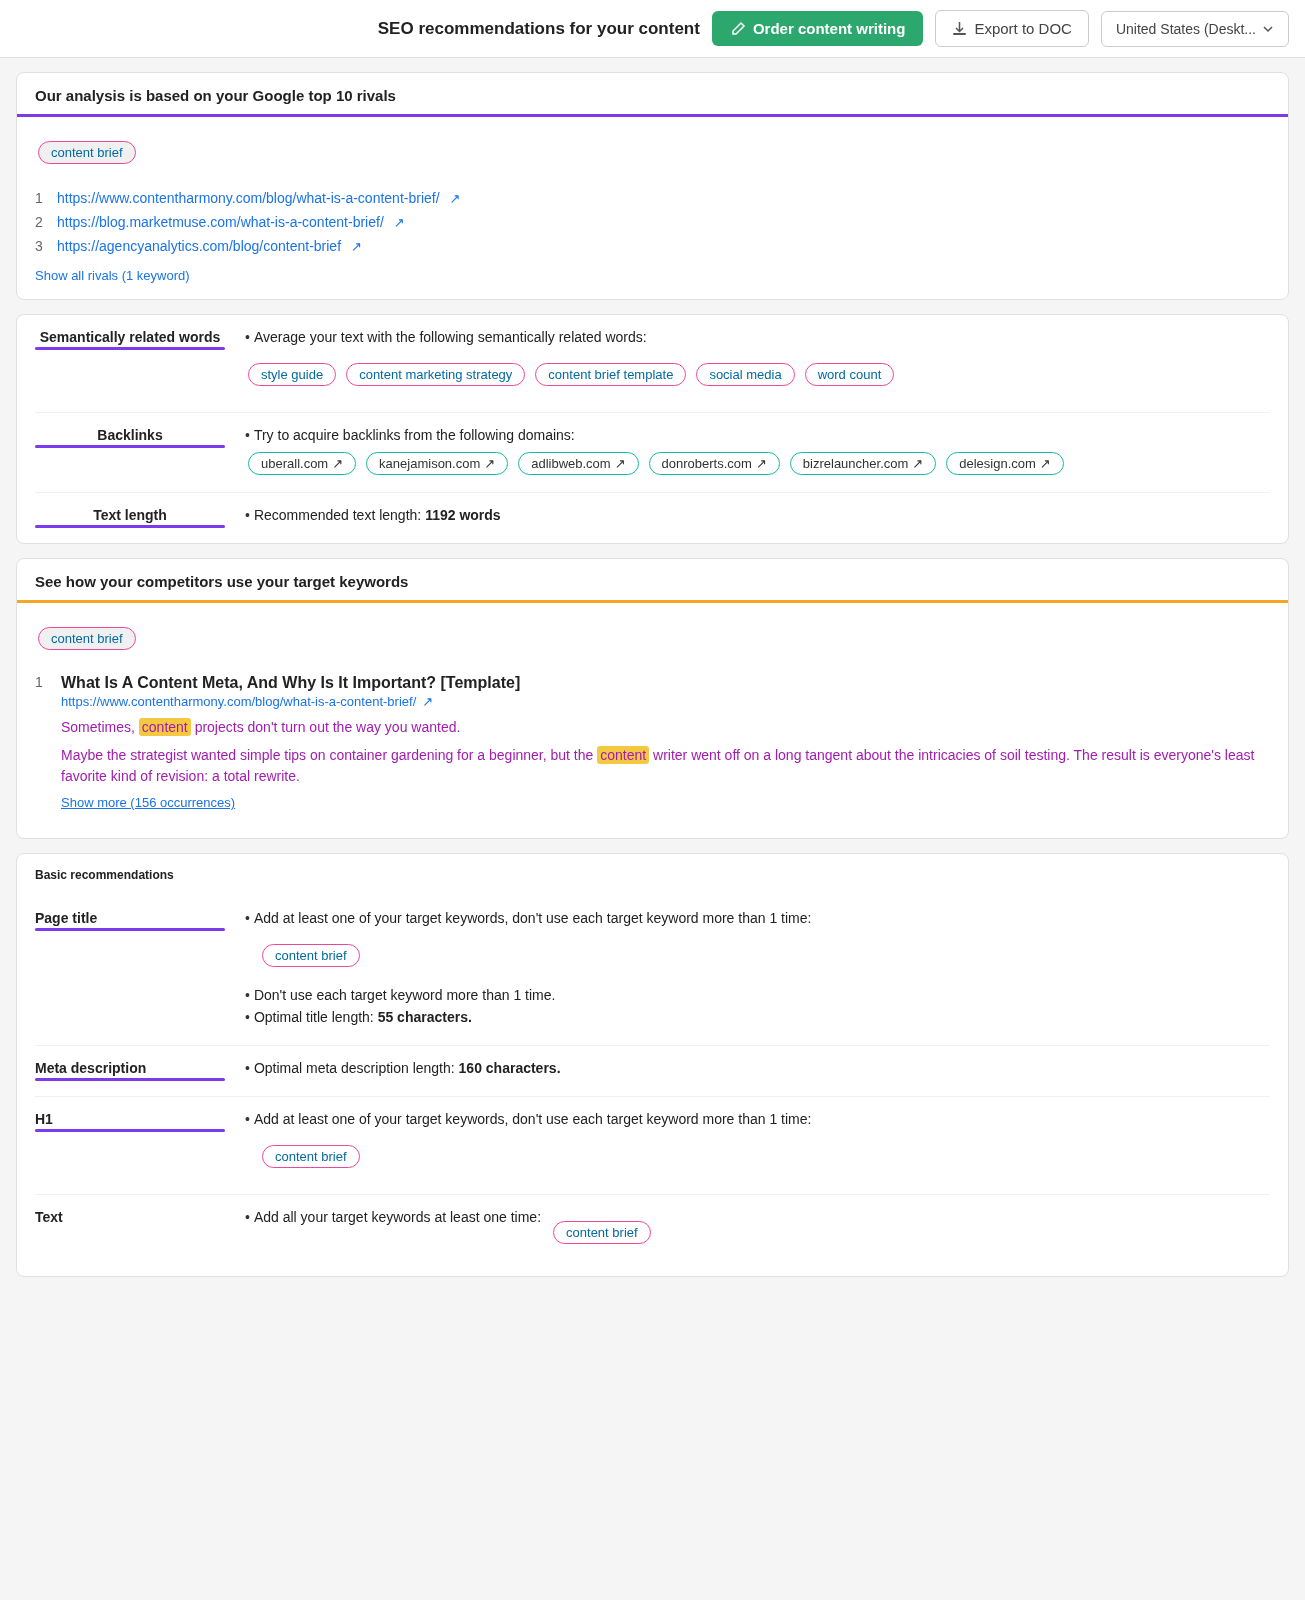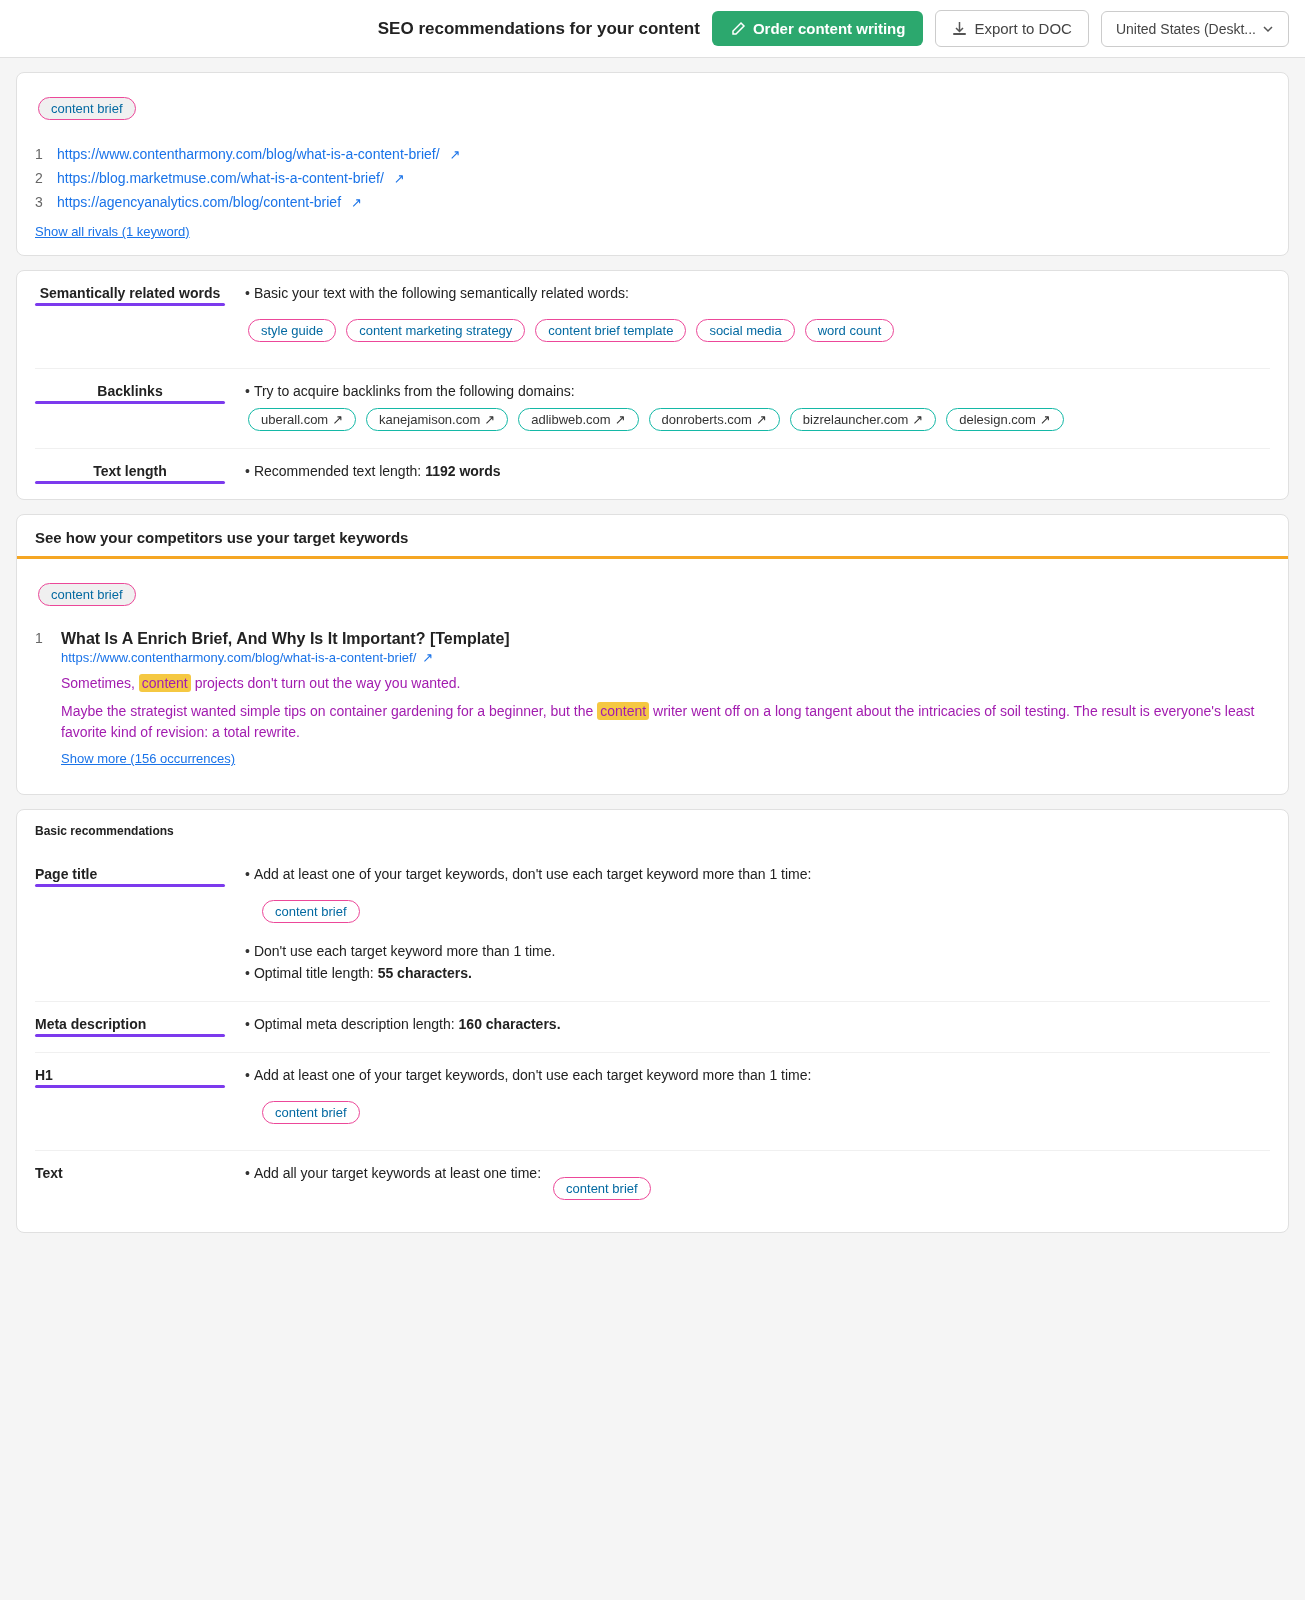--- a/index.html
+++ b/index.html
@@ -113,21 +113,20 @@
       color: #666;
       min-width: 14px;
     }
     .rival-list li a {
       color: #1a73e8;
       text-decoration: none;
     }
     .show-all-link {
       color: #1a73e8;
       font-size: 13px;
-      text-decoration: underline;
       cursor: pointer;
       display: inline-block;
       margin-top: 4px;
     }
     .key-rec-table {
       width: 100%;
       border-collapse: collapse;
     }
     .key-rec-table tr {
       border-bottom: 1px solid #f0f0f0;
@@ -273,20 +272,23 @@
     <span>United States (Deskt...</span>
     <svg width="12" height="12" viewBox="0 0 12 12" fill="none">
       <path d="M2 4l4 4 4-4" stroke="#555" stroke-width="1.5" fill="none"></path>
     </svg>
   </button>
 </div>
 
 <div class="main-content">
 
   <div class="card">
+    <div class="card-header" style="border-bottom: 3px solid #7c3aed;">
+      <span>Our analysis is based on your Google top 10 rivals</span>
+    </div>
     <div class="card-body">
       <span class="tag grey-bg">content brief</span>
       <ul class="rival-list">
         <li>
           <span class="num">1</span>
           <a href="#">https://www.contentharmony.com/blog/what-is-a-content-brief/</a>
           <span class="external-link-icon">↗</span>
         </li>
         <li>
           <span class="num">2</span>
@@ -311,21 +313,21 @@
           <tr>
             <td>
               <div>
                 <span class="section-label">Semantically related words</span>
                 <span class="purple-underline"></span>
               </div>
             </td>
             <td>
               <div class="bullet-row">
                 <span class="bullet">•</span>
-                <span>Basic your text with the following semantically related words:</span>
+                <span>Average your text with the following semantically related words:</span>
               </div>
               <div class="tags-wrap">
                 <span class="tag">style guide</span>
                 <span class="tag">content marketing strategy</span>
                 <span class="tag">content brief template</span>
                 <span class="tag">social media</span>
                 <span class="tag">word count</span>
               </div>
             </td>
           </tr>
@@ -376,21 +378,21 @@
   <div class="card">
     <div class="card-header" style="border-bottom: 3px solid #f5a623;">
       <span>See how your competitors use your target keywords</span>
     </div>
     <div class="card-body">
       <span class="tag grey-bg">content brief</span>
       <div class="competitor-item">
         <div style="display:flex; align-items:flex-start; gap:10px;">
           <span style="font-size:14px; color:#666; min-width:16px;">1</span>
           <div>
-            <div class="competitor-title">What Is A Enrich Brief, And Why Is It Important? [Template]</div>
+            <div class="competitor-title">What Is A Content Meta, And Why Is It Important? [Template]</div>
             <div class="competitor-url">
               <a href="#" style="color:#1a73e8; text-decoration:none;">https://www.contentharmony.com/blog/what-is-a-content-brief/</a>
               <span class="external-link-icon">↗</span>
             </div>
             <div class="competitor-text">
               Sometimes, <span class="highlight">content</span> projects don't turn out the way you wanted.
             </div>
             <div class="competitor-text">
               Maybe the strategist wanted simple tips on container gardening for a beginner, but the <span class="highlight">content</span> writer went off on a long tangent about the intricacies of soil testing. The result is everyone's least favorite kind of revision: a total rewrite.
             </div>

